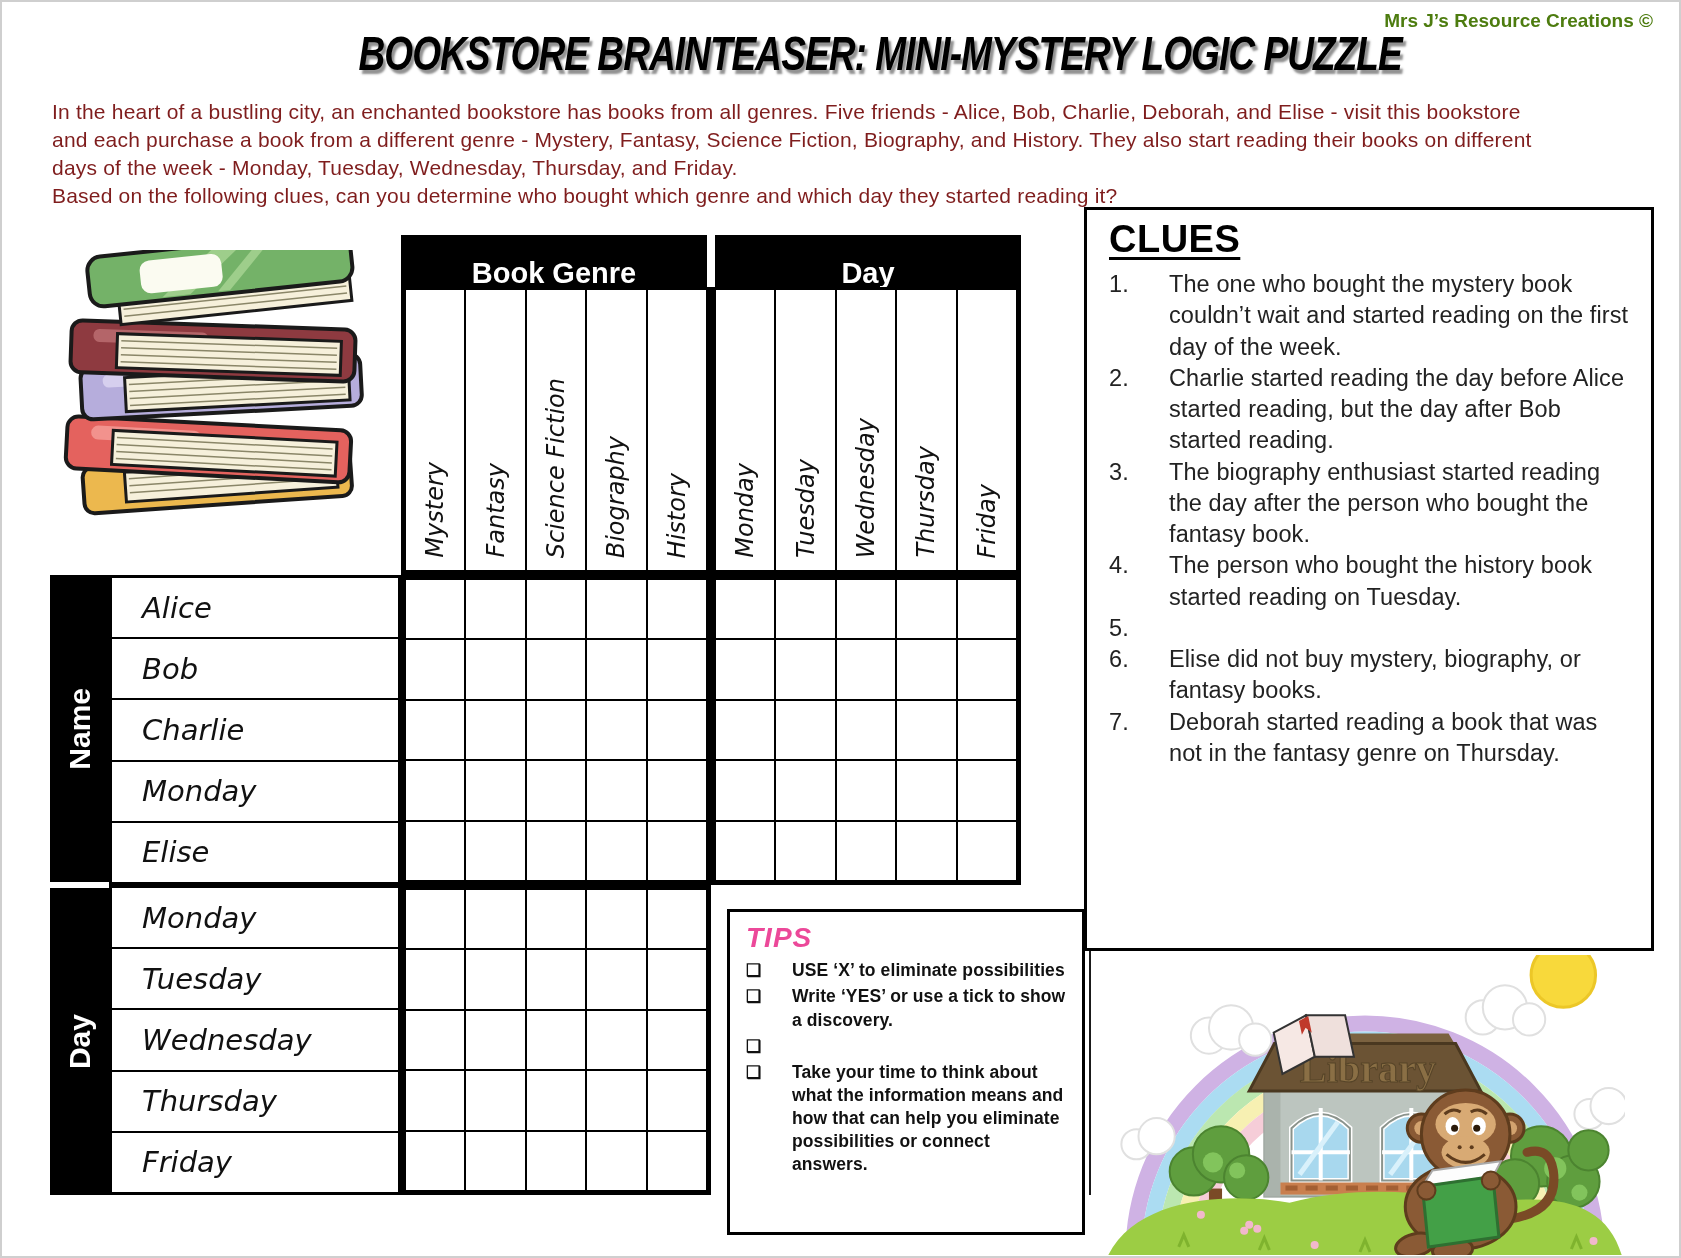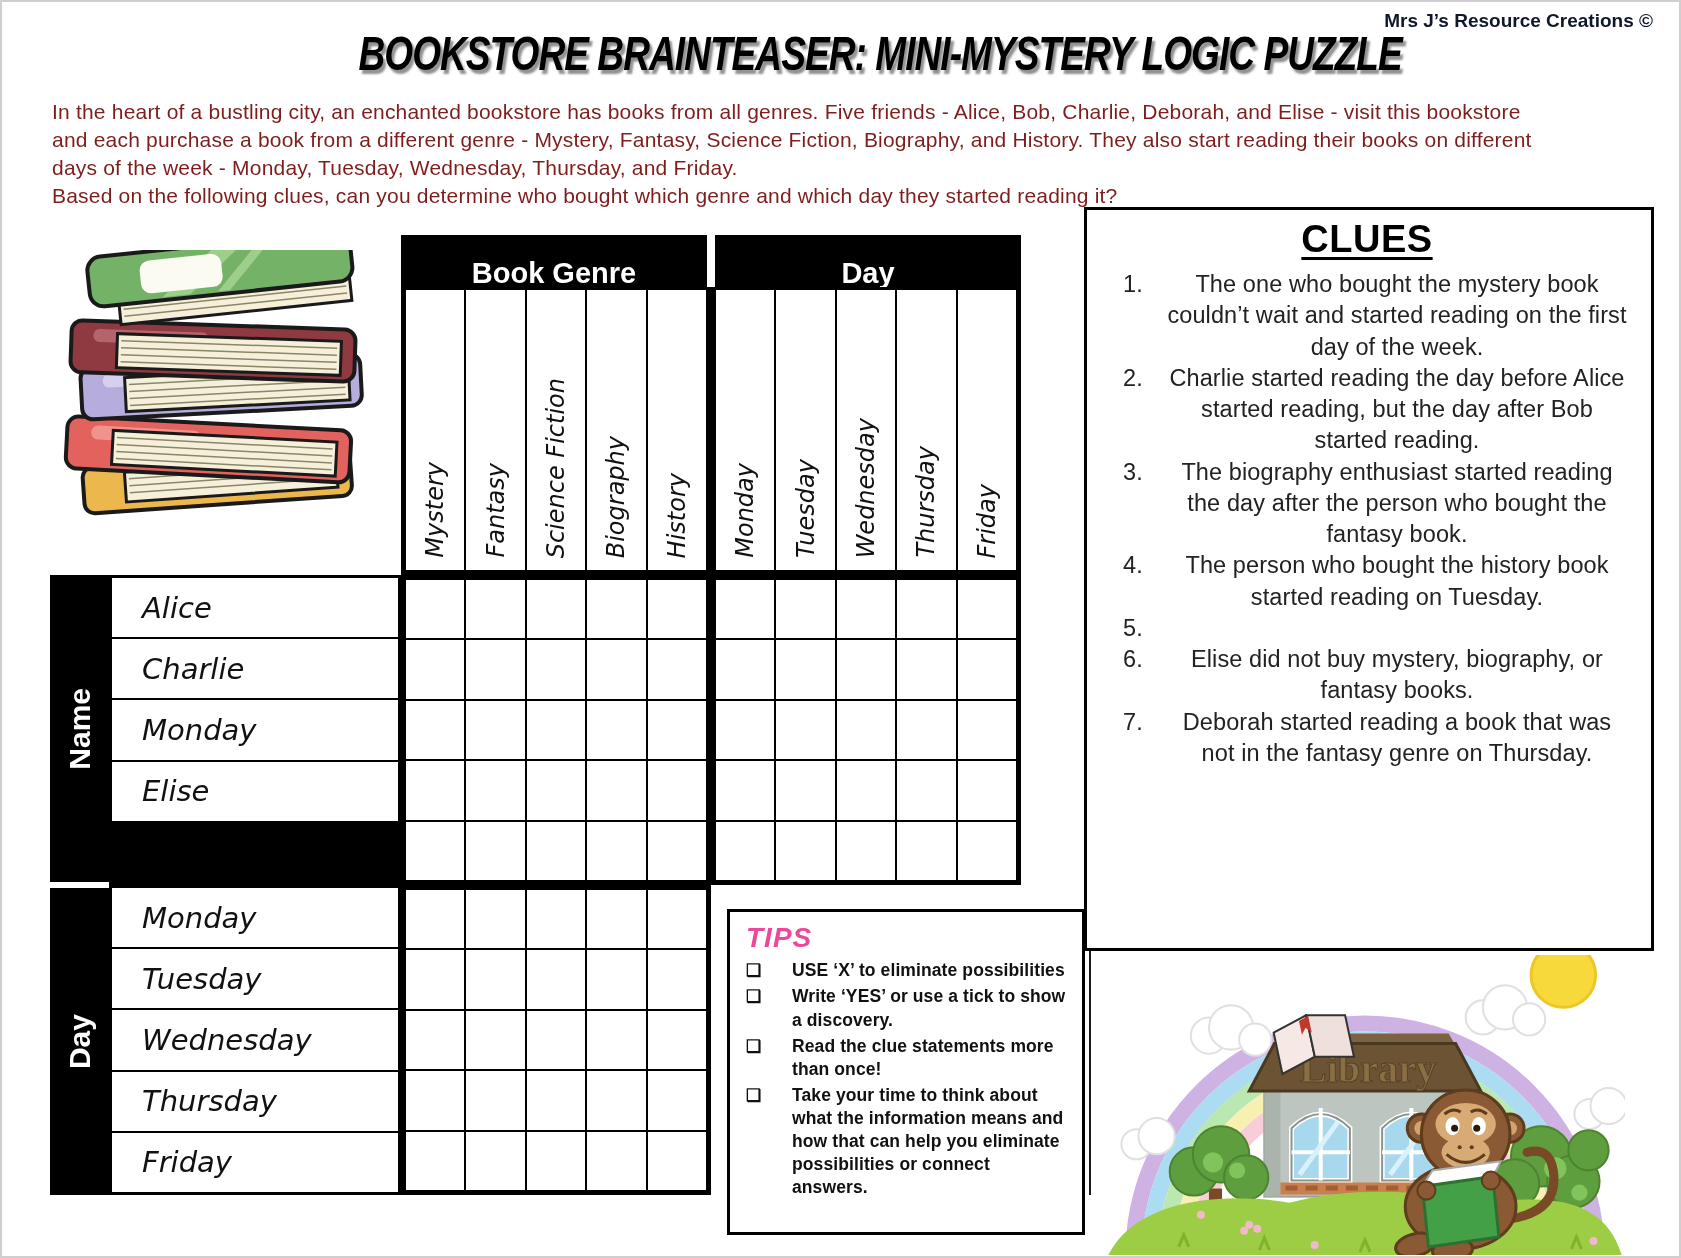--- a/index.html
+++ b/index.html
@@ -1,20 +1,20 @@
 <!DOCTYPE html>
 <html><head>
 <meta charset="utf-8">
 <style>
   html,body{margin:0;padding:0;background:#e8e8e8;}
   .page{position:relative;width:1681px;height:1258px;background:#fff;
         border:2px solid #cfcfcf;box-sizing:border-box;overflow:hidden;
         font-family:"Liberation Sans",sans-serif;color:#1a1a1a;}
 
-  .copyright{position:absolute;top:8px;right:26px;font-size:19px;font-weight:bold;color:#0f172a;}
+  .copyright{position:absolute;top:8px;right:26px;font-size:19px;font-weight:bold;color:#4d7c0f;}
 
   .title-wrap{position:absolute;top:30px;left:0;width:100%;text-align:center;padding-left:40px;}
   .title{display:inline-block;font-weight:bold;font-style:italic;font-size:39px;
          letter-spacing:-1px;transform:scale(0.95,1.25);transform-origin:center;
          color:#000;text-shadow:3px 3px 2px #909090;white-space:nowrap;}
 
   .intro{position:absolute;left:50px;top:96px;font-size:21px;line-height:1.33;
          color:#7f1d1d;letter-spacing:.2px;}
 
   
@@ -41,21 +41,21 @@
 
   .row-labels{position:absolute;left:107px;width:292px;height:310px;background:#000;
               display:grid;grid-template-rows:repeat(5,1fr);gap:2px;padding:3px;
               box-sizing:border-box;}
   .row-label-cell{background:#fff;display:flex;align-items:center;
                   padding-left:30px;box-sizing:border-box;}
   .row-label-cell .hand{font-size:29px;color:#111;}
 
   
   .clues-box{position:absolute;left:1082px;top:205px;width:570px;height:744px;
-             border:3px solid #000;box-sizing:border-box;padding:8px 20px 0 16px;background:#fff;text-align:center;}
+             border:3px solid #000;box-sizing:border-box;padding:8px 20px 0 22px;background:#fff;}
   .clues-title{font-size:38px;font-weight:bold;letter-spacing:.5px;color:#000;
                text-decoration:underline;text-decoration-thickness:3px;
                text-underline-offset:5px;margin-bottom:8px;}
   .clue{display:grid;grid-template-columns:60px 1fr;font-size:23.5px;
         line-height:1.33;color:#222;letter-spacing:.1px;}
   .clue-num{color:#222;}
 
   
   .tips-box{position:absolute;left:725px;top:907px;width:358px;height:326px;
             border:3px solid #000;box-sizing:border-box;padding:10px 12px 0 16px;background:#fff;}
@@ -199,20 +199,23 @@
   </div>
   <div class="group-bar" style="top:886px;height:307px;">
     <span class="vtext">Day</span>
   </div>
 
   <div class="row-labels" style="top:573px;">
     <div class="row-label-cell">
         <span class="hand">Alice</span>
       </div>
     <div class="row-label-cell">
+        <span class="hand">Bob</span>
+      </div>
+    <div class="row-label-cell">
         <span class="hand">Charlie</span>
       </div>
     <div class="row-label-cell">
         <span class="hand">Monday</span>
       </div>
     <div class="row-label-cell">
         <span class="hand">Elise</span>
       </div>
   </div>
 
@@ -352,21 +355,20 @@
     <div class="tip">
       <span class="tip-bullet">❑</span>
       <span>USE ‘X’ to eliminate possibilities</span>
     </div>
     <div class="tip">
       <span class="tip-bullet">❑</span>
       <span>Write ‘YES’ or use a tick to show a discovery.</span>
     </div>
     <div class="tip">
       <span class="tip-bullet">❑</span>
-      <span>Read the clue statements more than once!</span>
     </div>
     <div class="tip">
       <span class="tip-bullet">❑</span>
       <span>Take your time to think about what the information means and how that can help you eliminate possibilities or connect answers.</span>
     </div>
   </div>
 
   <div class="library-frame">
     <svg class="library-art" width="520" height="300" viewBox="0 0 510 298">
 

